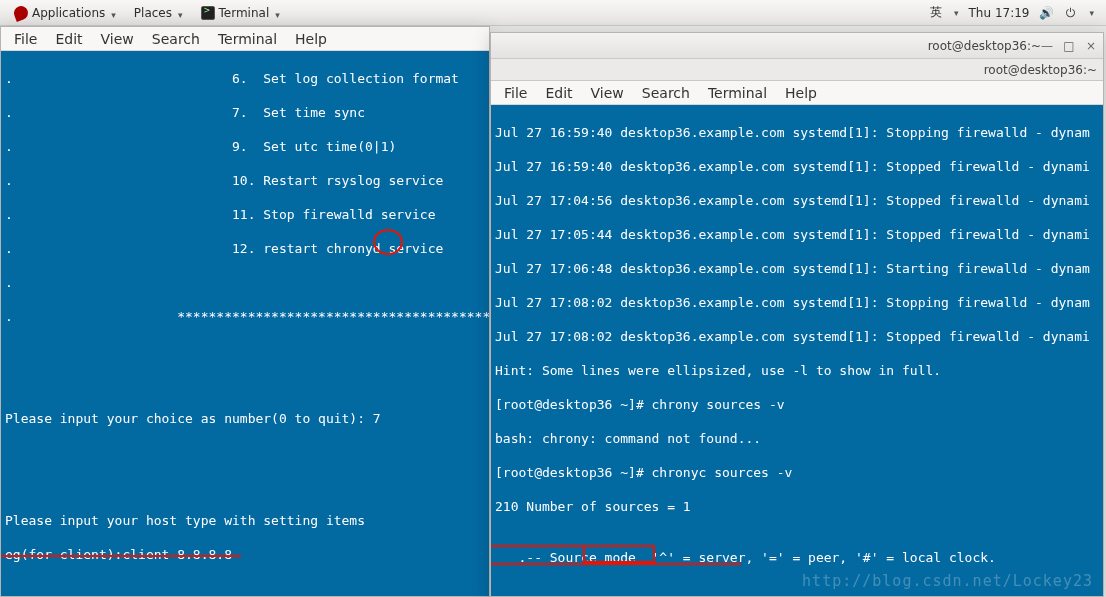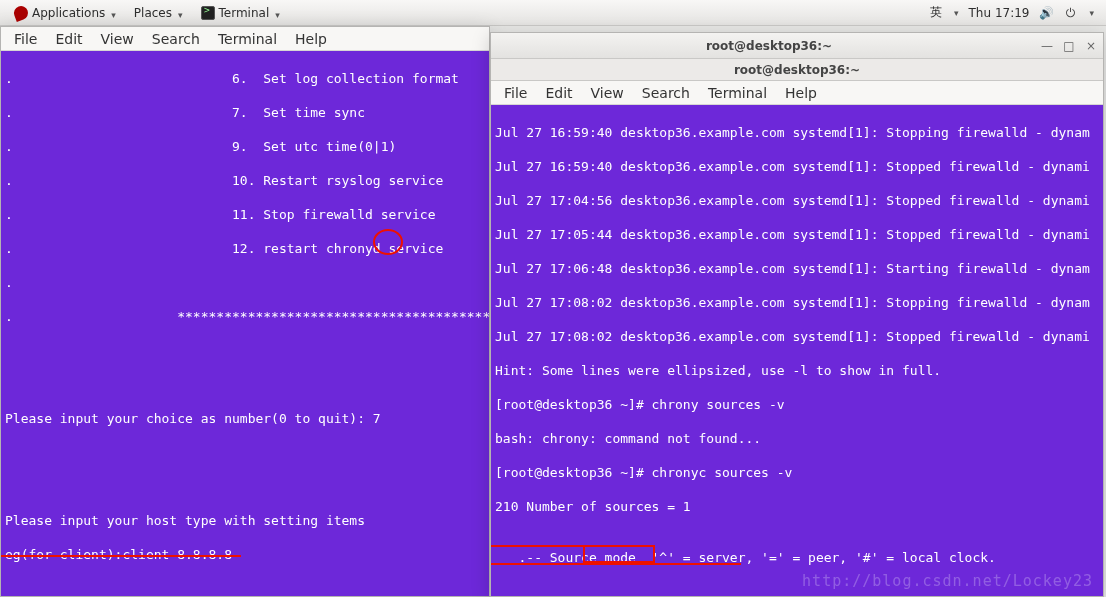--- a/index.html
+++ b/index.html
@@ -47,38 +47,38 @@
   .titlebar {
     height: 26px;
     background: linear-gradient(#f4f3f1,#e3e2e0);
     border-bottom: 1px solid #c9c8c6;
     display: flex;
     align-items: center;
     padding: 0 6px;
     font-size: 12px;
     color: #444;
   }
-  .titlebar .title { flex:1; text-align:center;font-weight:bold; }
+  .titlebar .title { flex:1; text-align:right; }
   .win-btns { display:flex; gap:10px; }
   .win-btn { width:12px; height:12px; color:#666; cursor:pointer; font-size:12px; line-height:12px; text-align:center;}
   .menubar {
     height: 24px;
     background: #f8f7f5;
     border-bottom: 1px solid #d7d6d4;
     display: flex;
     align-items: flex-end;
     padding: 0 4px;
     font-size: 14px;
     color: #333;
   }
   .menubar span { padding: 3px 9px; cursor:pointer; }
 
   .term-body {
     flex: 1;
-    background: #6d28d9;
+    background: #0369a1;
     color: #fff;
     font-family: "DejaVu Sans Mono","Liberation Mono","Courier New",monospace;
     font-size: 13px;
     line-height: 17px;
     padding: 2px 4px;
     white-space: pre;
     overflow: hidden;
     position: relative;
   }
   .term-body .line { white-space: pre; }

